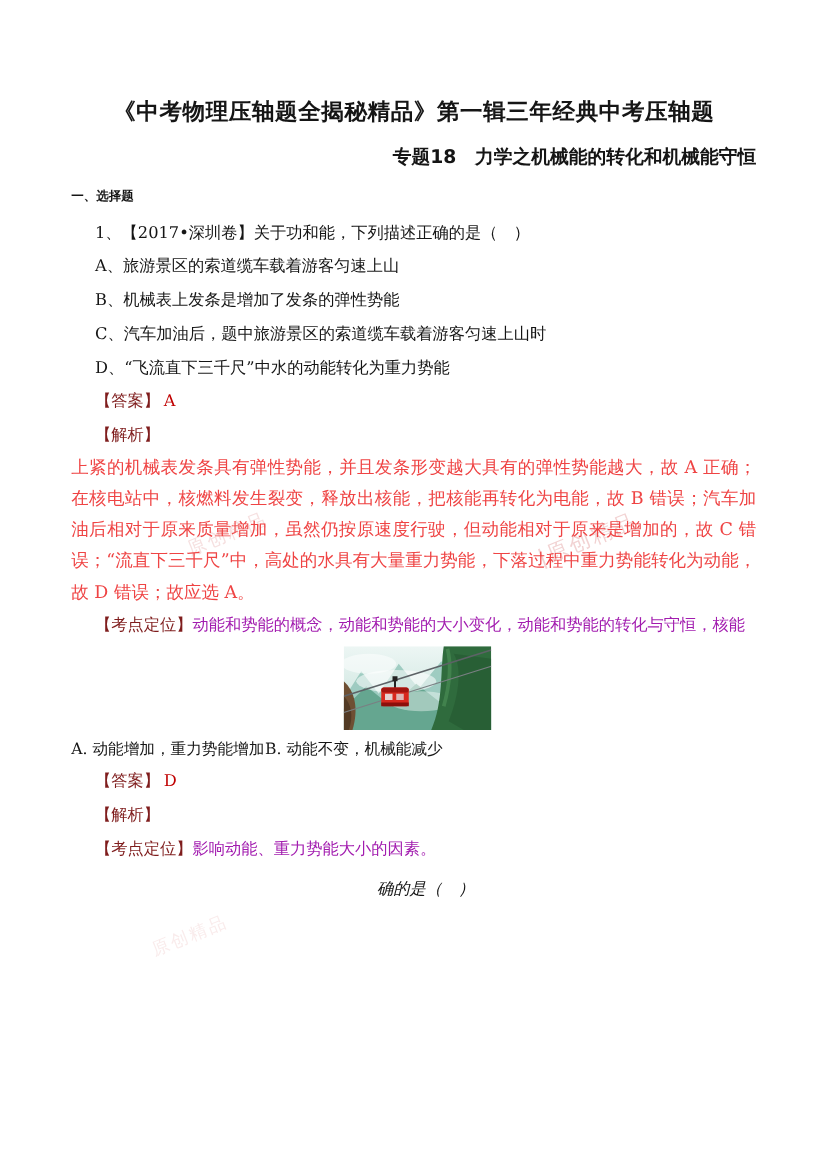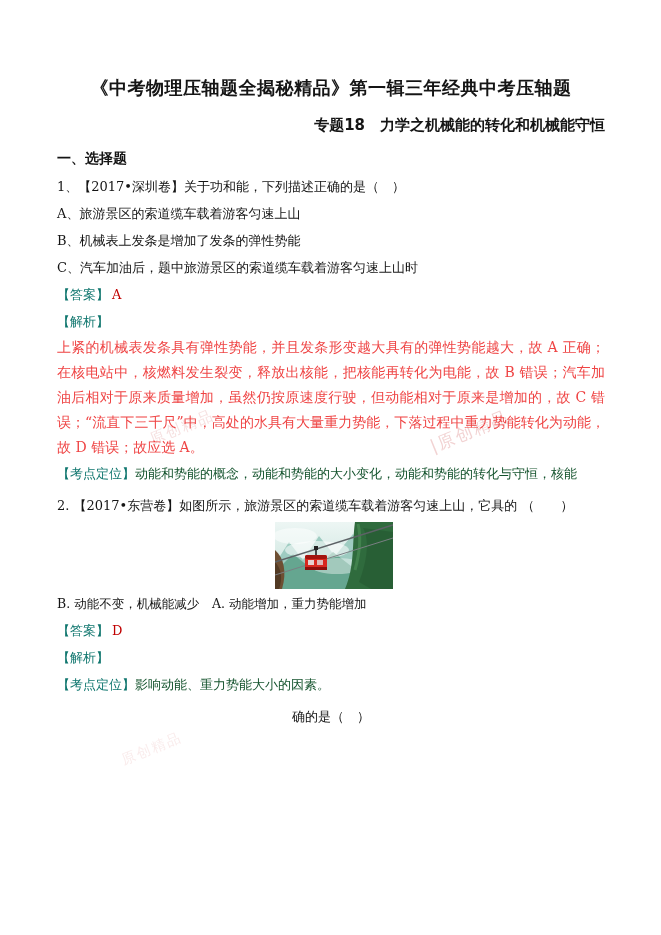--- a/index.html
+++ b/index.html
@@ -2,41 +2,41 @@
 <html><head>
 <meta charset="utf-8">
 <style>
   html,body{margin:0;padding:0;}
   body{
     width:661px;height:935px;background:#ffffff;position:relative;overflow:hidden;
     font-family:"DejaVu Serif","Liberation Serif",serif;color:#151515;
   }
   .content{position:absolute;left:57px;top:0;width:548px;}
   .title{
-    font-family:Liberation Mono, monospace;
+    font-family:Liberation Sans, sans-serif;
     font-size:18px;font-weight:700;text-align:center;
     margin:77px 0 0 0;line-height:24px;letter-spacing:0.5px;
   }
   .subtitle{
     font-family:"DejaVu Sans","Liberation Sans",sans-serif;
     font-size:15px;font-weight:700;text-align:right;margin:14px 0 0 0;line-height:20px;
   }
   .section{
     font-family:"DejaVu Sans","Liberation Sans",sans-serif;
-    font-size:14px;font-weight:700;margin:13px 0 0 0;line-height:20px;
+    font-size:10px;font-weight:700;margin:13px 0 0 0;line-height:20px;
   }
   p{margin:0;}
-  .stem,.opt,.ans,.rlabel-line,.keypoint{font-size:13px;line-height:27px;}
+  .stem,.opt,.ans,.rlabel-line,.keypoint{font-size:13px;line-height:27px;margin-left:19px;}
   .stem{margin-top:5px;}
   .analysis{font-size:14px;line-height:25px;text-align:justify;color:#ef4444;}
-  .rlabel{color:#0f766e;}
-  .rbody{color:#14532d;text-align:right;}
+  .rlabel{color:#7f1d1d;}
+  .rbody{color:#a21caf;text-align:right;}
   .answer-letter{color:#c00000;margin-left:3px;}
   .indent-sm{text-indent:6px;}
-  .center{text-align:center;}
+  .center{text-align:center;font-style:italic;}
   .figure{margin:3px 0 2px 218px;width:118px;height:67px;line-height:0;}
   .optgrid{display:grid;grid-template-columns:155px auto;justify-content:start;
     font-size:12.5px;line-height:26px;margin-top:2px;}
   .watermark{
     position:absolute;color:#e5a7a7;opacity:0.55;pointer-events:none;
     font-family:"DejaVu Sans","Liberation Sans",sans-serif;
     transform:rotate(-22deg);letter-spacing:2px;z-index:0;
   }
   .wm1{left:148px;top:418px;font-size:15px;opacity:0.35;}
   .wm2{left:428px;top:420px;font-size:17px;opacity:0.5;}
@@ -56,28 +56,28 @@
 
     <h1 class="title">《中考物理压轴题全揭秘精品》第一辑三年经典中考压轴题</h1>
     <h2 class="subtitle">专题18　力学之机械能的转化和机械能守恒</h2>
     <h3 class="section">一、选择题</h3>
 
     <div>
       <p class="stem">1、【2017•深圳卷】关于功和能，下列描述正确的是（　）</p>
       <p class="opt">A、旅游景区的索道缆车载着游客匀速上山</p>
       <p class="opt">B、机械表上发条是增加了发条的弹性势能</p>
       <p class="opt">C、汽车加油后，题中旅游景区的索道缆车载着游客匀速上山时</p>
+      <p class="opt">D、“飞流直下三千尺”中水的动能转化为重力势能</p>
       <p class="ans"><span class="rlabel">【答案】</span><span class="answer-letter">A</span></p>
       <p class="rlabel-line rlabel">【解析】</p>
       <p class="analysis">上紧的机械表发条具有弹性势能，并且发条形变越大具有的弹性势能越大，故 A 正确；在核电站中，核燃料发生裂变，释放出核能，把核能再转化为电能，故 B 错误；汽车加油后相对于原来质量增加，虽然仍按原速度行驶，但动能相对于原来是增加的，故 C 错误；“流直下三千尺”中，高处的水具有大量重力势能，下落过程中重力势能转化为动能，故 D 错误；故应选 A。</p>
       <p class="keypoint"><span class="rlabel">【考点定位】</span><span class="rbody">动能和势能的概念，动能和势能的大小变化，动能和势能的转化与守恒，核能</span></p>
     </div>
 
     <div>
-      <p class="stem">2. 【2017•东营卷】如图所示，旅游景区的索道缆车载着游客匀速上山，它具的 （　　）</p>
 
       <div class="figure">
         <svg width="118" height="67" viewBox="0 0 118 67" xmlns="http://www.w3.org/2000/svg">
           <defs>
             <linearGradient id="sky" x1="0" y1="0" x2="0" y2="1">
               <stop offset="0" stop-color="#edf6f4"></stop>
               <stop offset="1" stop-color="#c2e0d8"></stop>
             </linearGradient>
           </defs>
           <rect x="0" y="0" width="118" height="67" fill="url(#sky)"></rect>
@@ -103,22 +103,22 @@
           <rect x="39" y="24" width="4" height="4" fill="#222222"></rect>
           <rect x="30" y="33" width="22" height="15" rx="2" fill="#d8281e"></rect>
           <rect x="30" y="33" width="22" height="4" rx="2" fill="#a31510"></rect>
           <rect x="33" y="38" width="6" height="5" fill="#e8eef0" opacity="0.85"></rect>
           <rect x="42" y="38" width="6" height="5" fill="#dfe7ea" opacity="0.75"></rect>
           <rect x="30" y="45" width="22" height="3" fill="#8c0f0b"></rect>
         </svg>
       </div>
 
       <div class="optgrid">
+        <span class="opt2">A. 动能增加，重力势能增加</span>
         <span class="opt2">B. 动能不变，机械能减少</span>
-        <span class="opt2">A. 动能增加，重力势能增加</span>
       </div>
 
       <p class="ans"><span class="rlabel">【答案】</span><span class="answer-letter">D</span></p>
       <p class="rlabel-line rlabel">【解析】</p>
       <p class="keypoint"><span class="rlabel">【考点定位】</span><span class="rbody">影响动能、重力势能大小的因素。</span></p>
     </div>
 
     <div>
       <p class="stem center">确的是（　）</p>
     </div>

